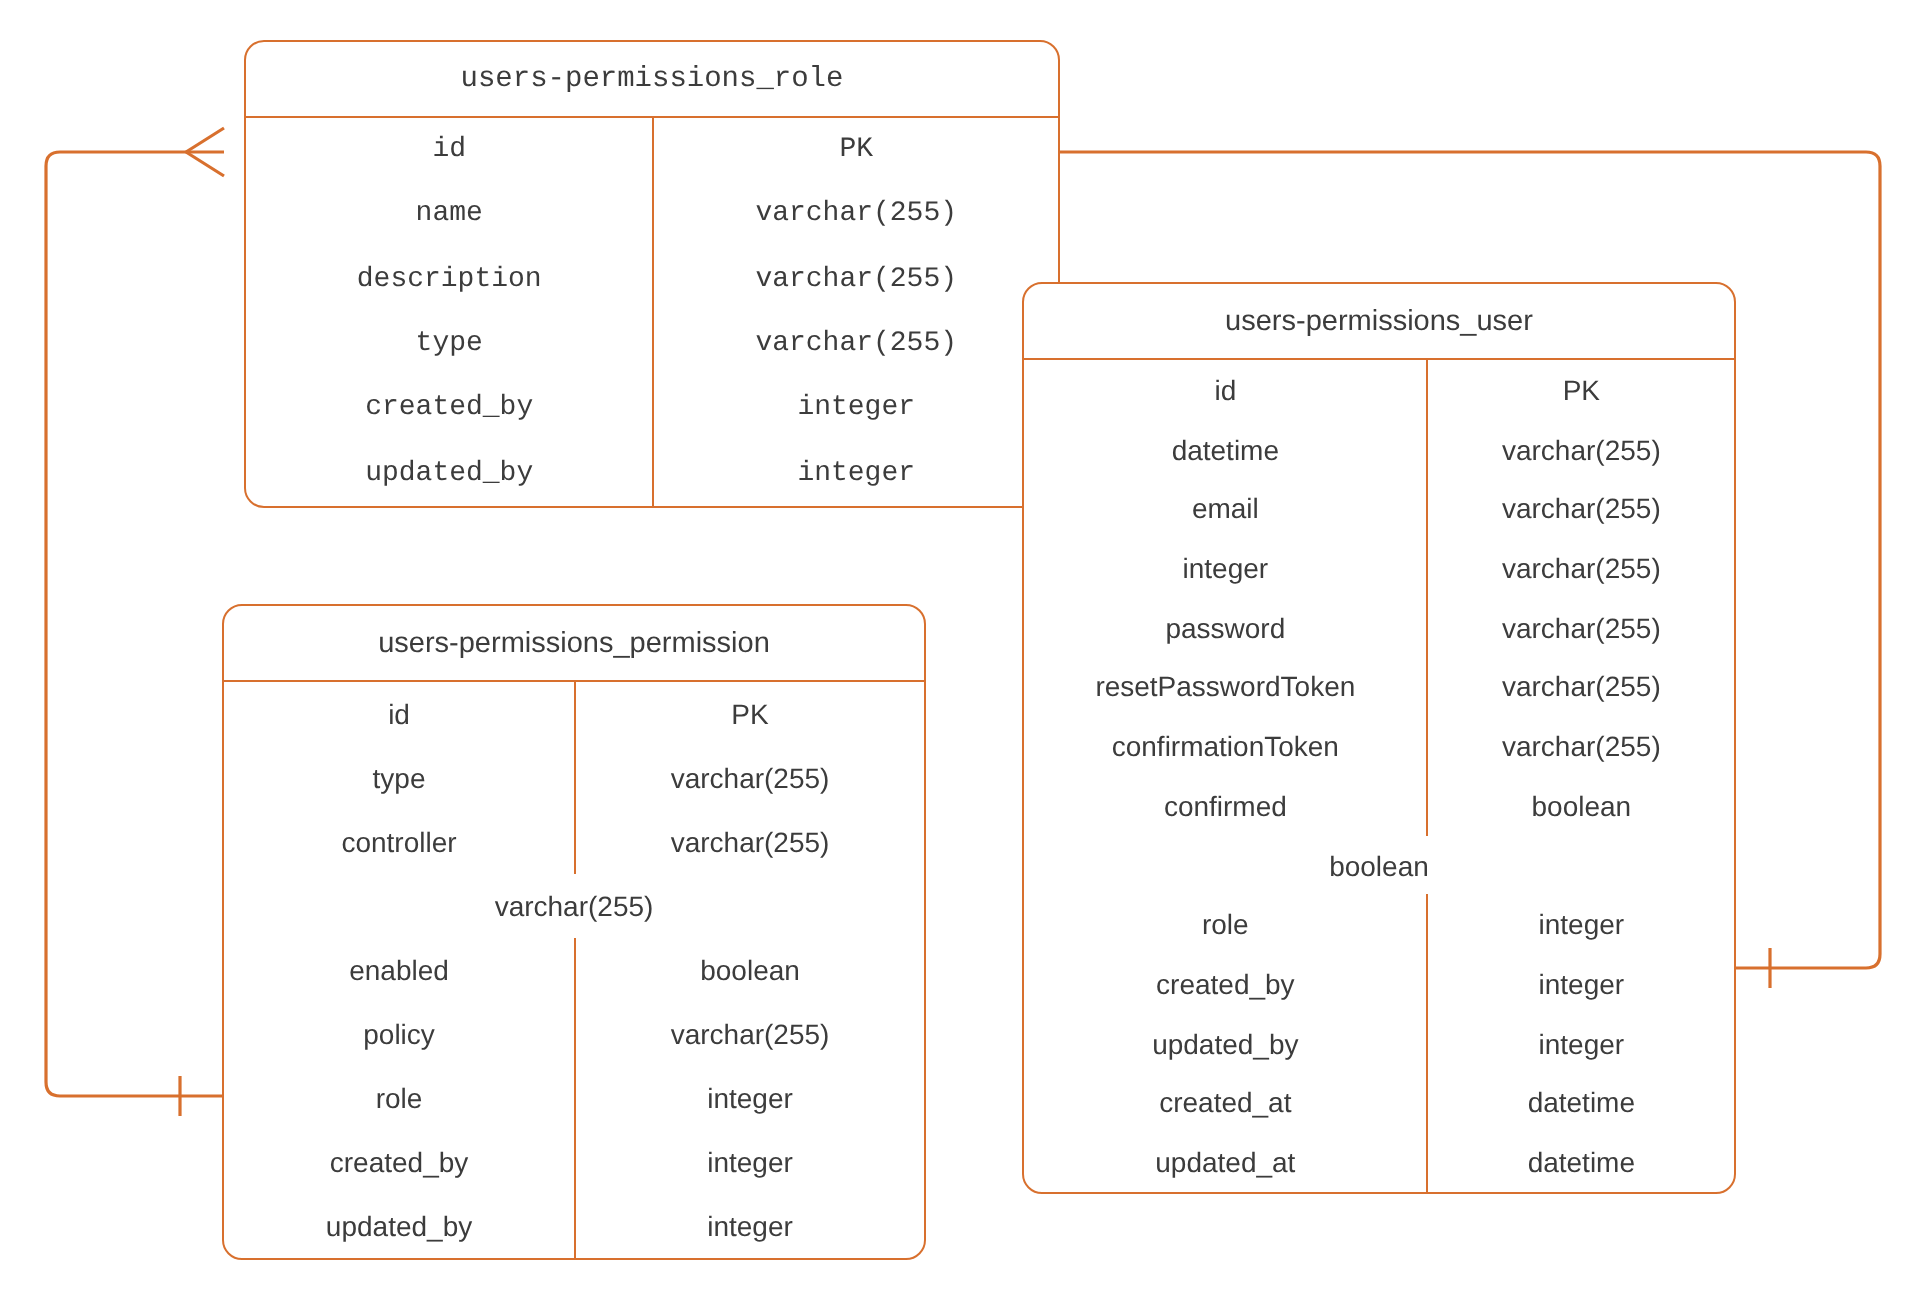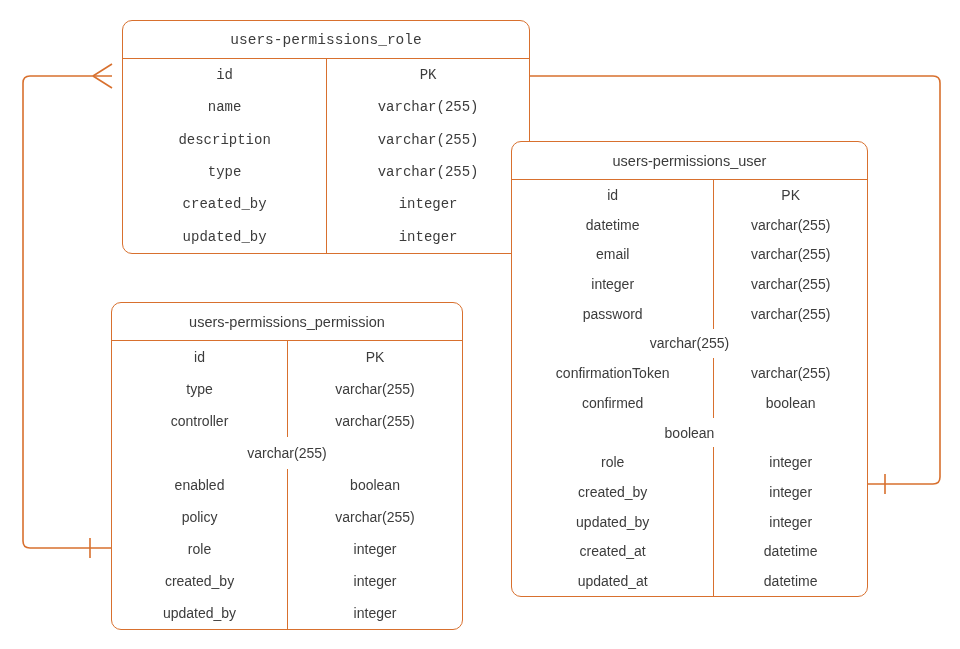--- a/index.html
+++ b/index.html
@@ -182,20 +182,21 @@
         </div>
         <div class="field-row">
           <div class="cell name">integer</div>
           <div class="cell type">varchar(255)</div>
         </div>
         <div class="field-row">
           <div class="cell name">password</div>
           <div class="cell type">varchar(255)</div>
         </div>
         <div class="field-row">
+          <div class="cell name">resetPasswordToken</div>
           <div class="cell type">varchar(255)</div>
         </div>
         <div class="field-row">
           <div class="cell name">confirmationToken</div>
           <div class="cell type">varchar(255)</div>
         </div>
         <div class="field-row">
           <div class="cell name">confirmed</div>
           <div class="cell type">boolean</div>
         </div>

